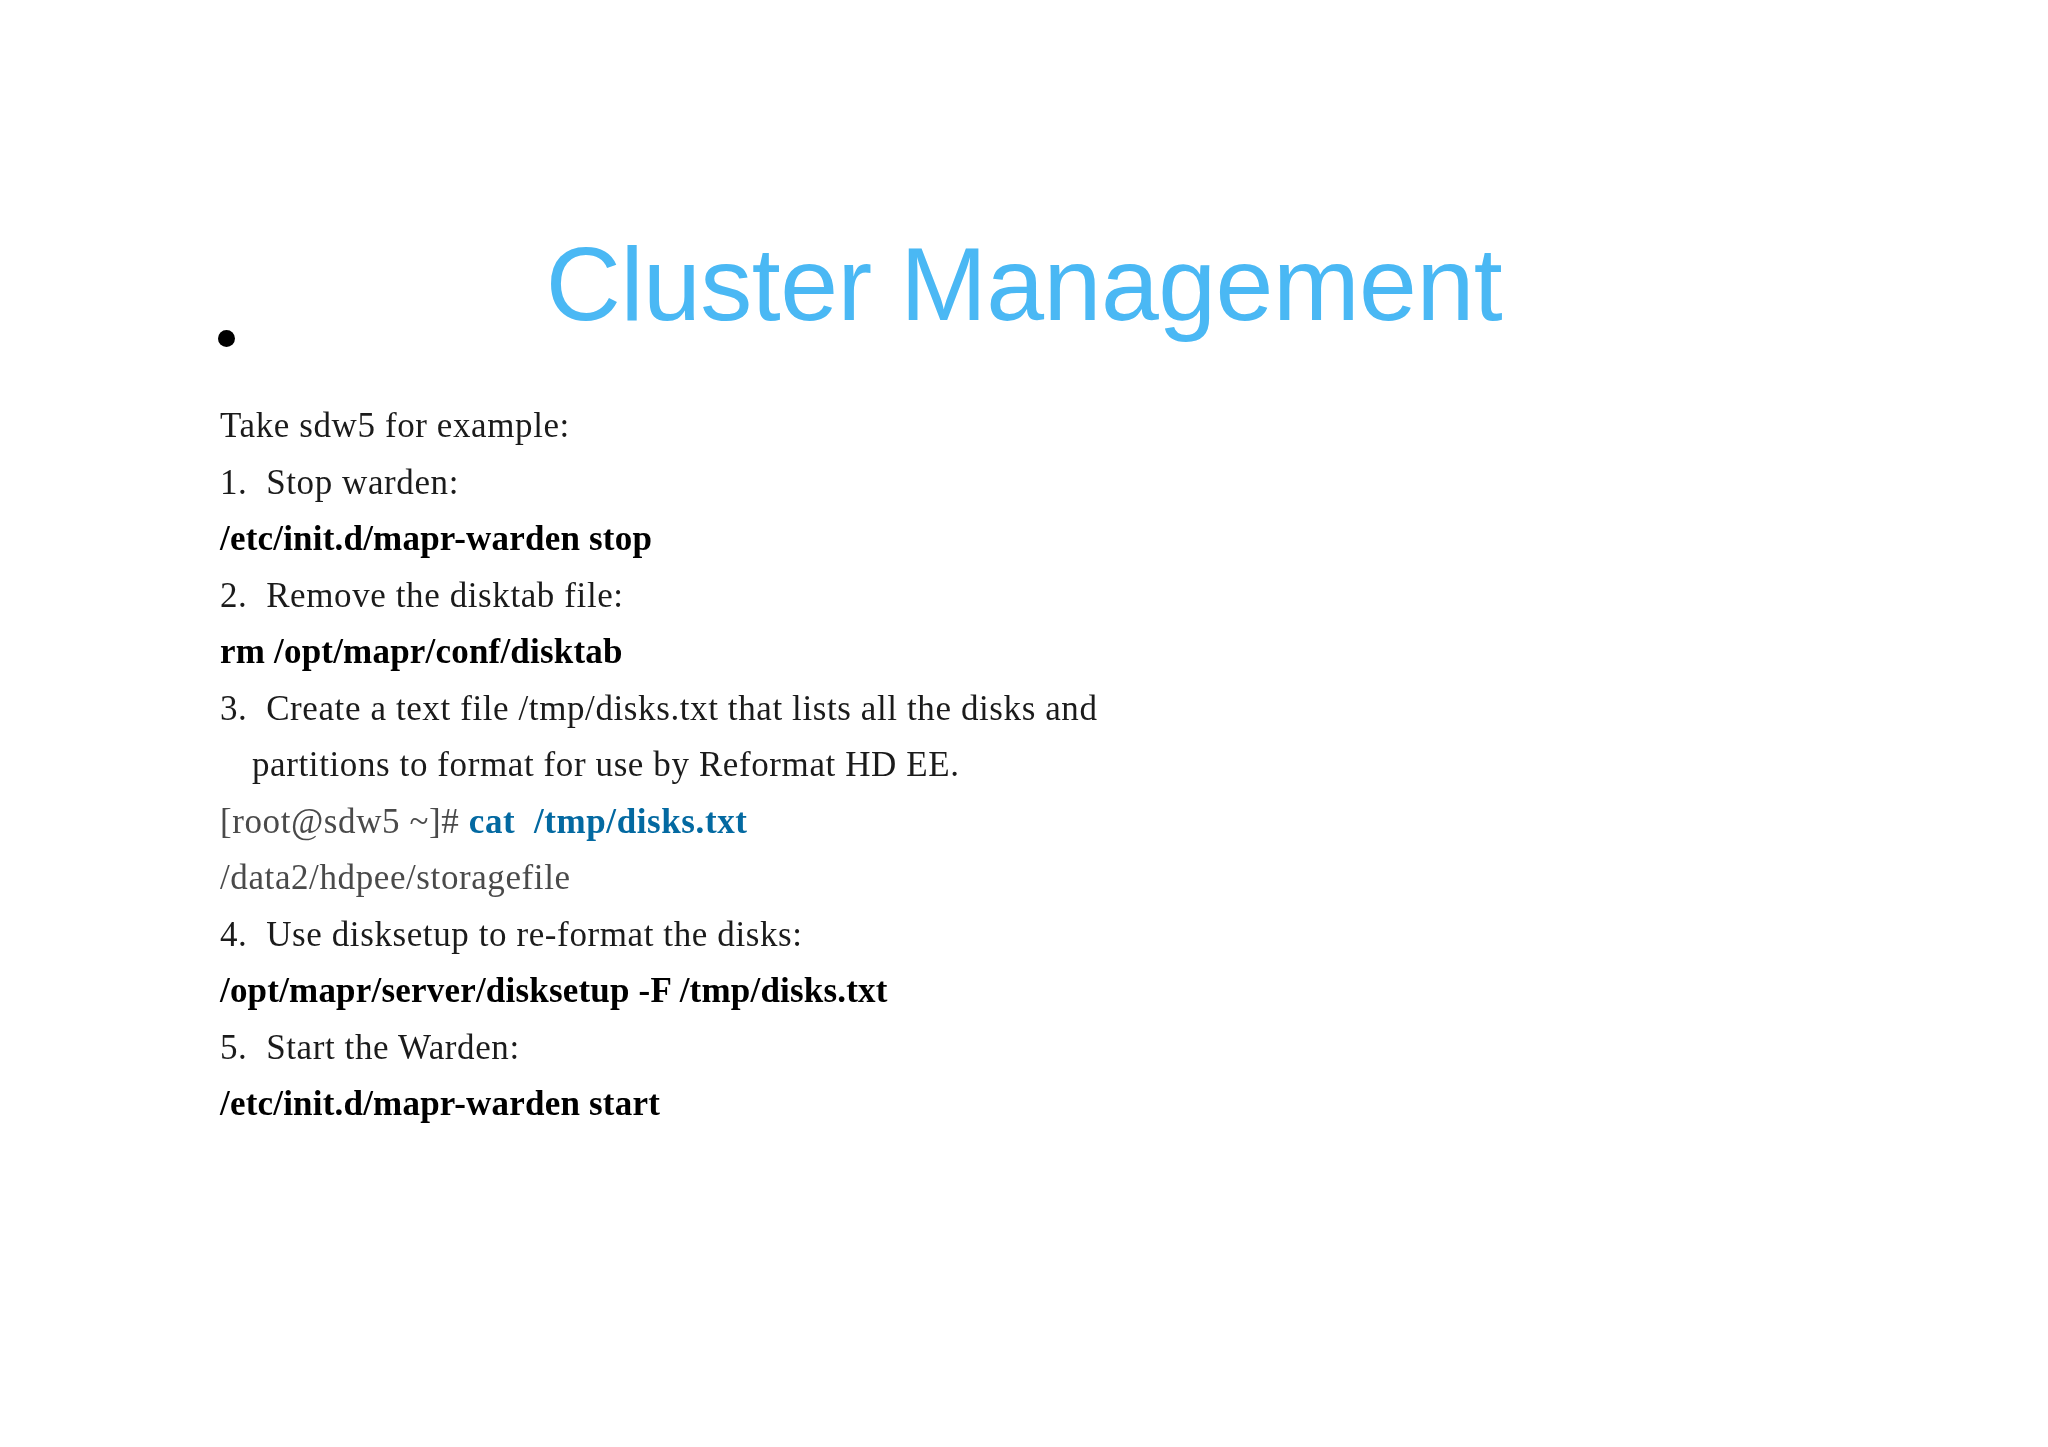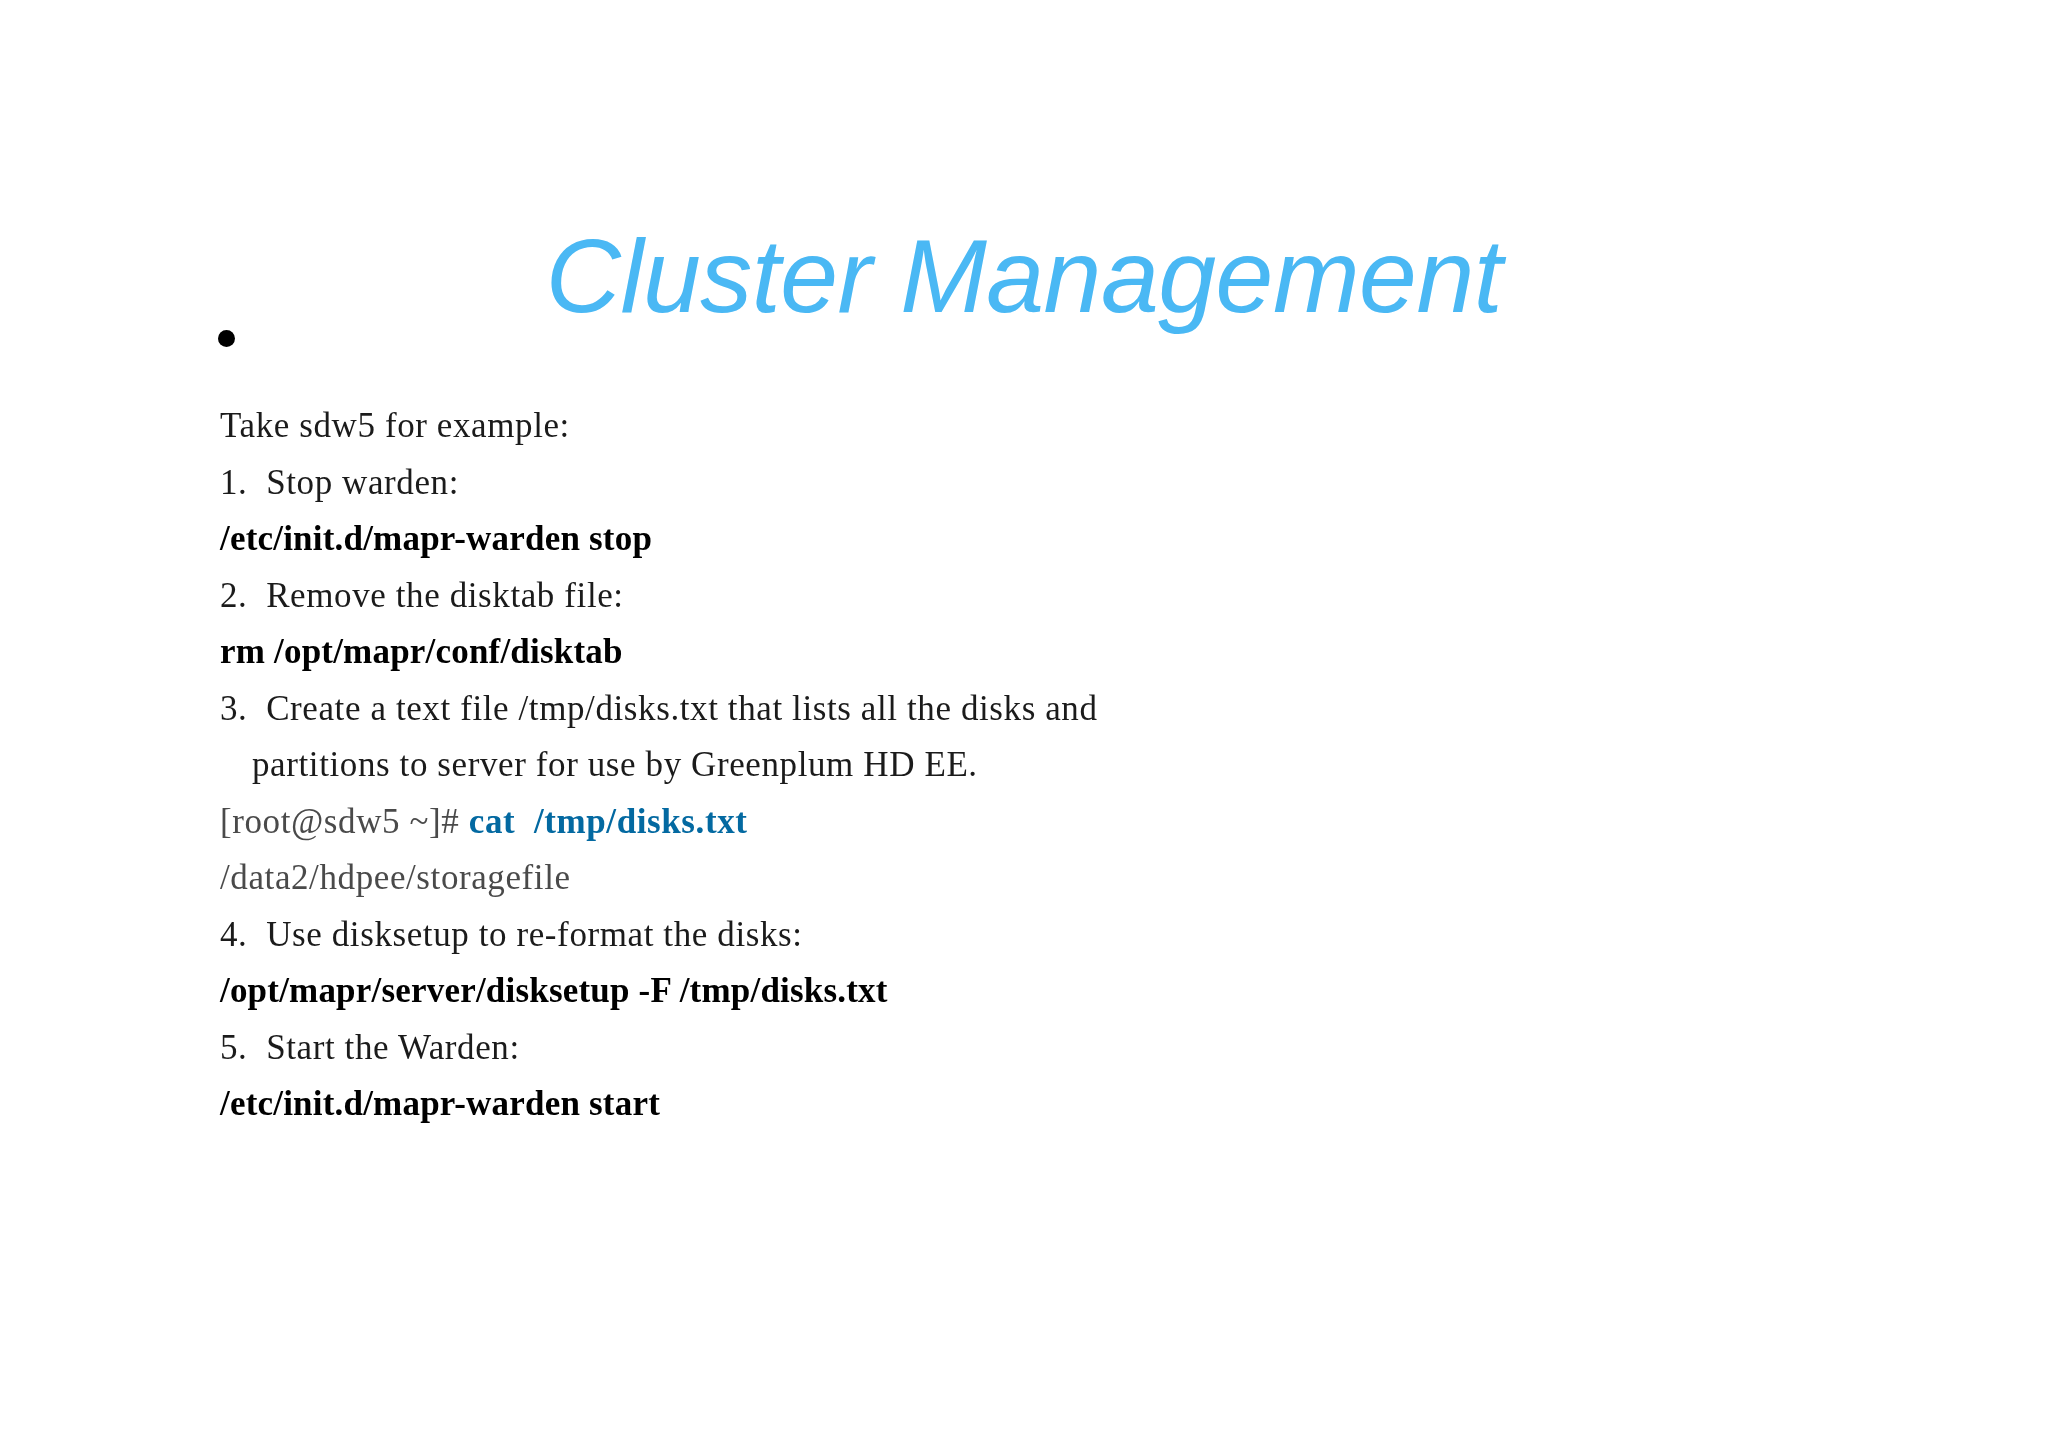--- a/index.html
+++ b/index.html
@@ -19,31 +19,30 @@
     position: relative;
     width: 2048px;
     height: 1447px;
     background: #ffffff;
   }
 
   
   .slide-title {
     position: absolute;
     left: 0;
-    top: 152px;
+    top: 160px;
     width: 2048px;
     text-align: center;
     font-family: "Liberation Sans", sans-serif;
     font-size: 104px;
     line-height: 1.05;
     font-weight: 400;
     color: #4AB8F4;
     letter-spacing: -0.5px;
     white-space: pre;
-    font-style: italic;
   }
 
   
   .bullet-row {
     position: absolute;
     left: 218px;
     top: 326px;
     display: flex;
     align-items: center;
   }
@@ -118,21 +117,21 @@
     <div class="code-line">1.  Stop warden:</div>
 
     <div class="code-line bold">/etc/init.d/mapr-warden stop</div>
 
     <div class="code-line">2.  Remove the disktab file:</div>
 
     <div class="code-line bold">rm /opt/mapr/conf/disktab</div>
 
     <div class="code-line">3.  Create a text file /tmp/disks.txt that lists all the disks and</div>
 
-    <div class="code-line indent">partitions to server for use by Greenplum HD EE.</div>
+    <div class="code-line indent">partitions to format for use by Reformat HD EE.</div>
 
     <div class="code-line"><span class="prompt">[root@sdw5 ~]# </span><span class="cmd">cat  /tmp/disks.txt</span></div>
 
     <div class="code-line dim">/data2/hdpee/storagefile</div>
 
     <div class="code-line">4.  Use disksetup to re-format the disks:</div>
 
     <div class="code-line bold">/opt/mapr/server/disksetup -F /tmp/disks.txt</div>
 
     <div class="code-line">5.  Start the Warden:</div>

